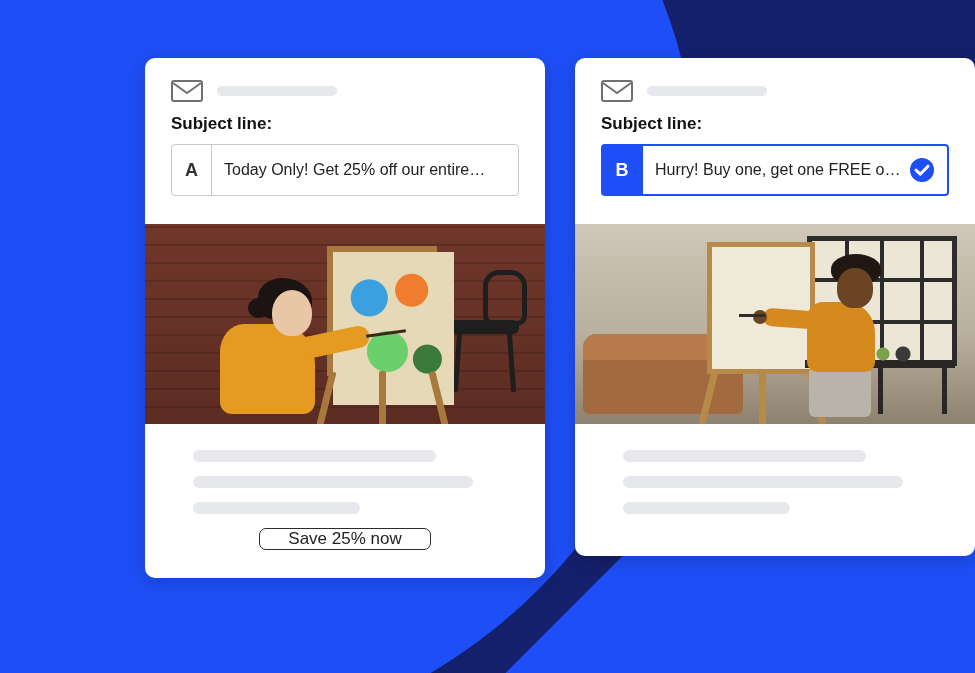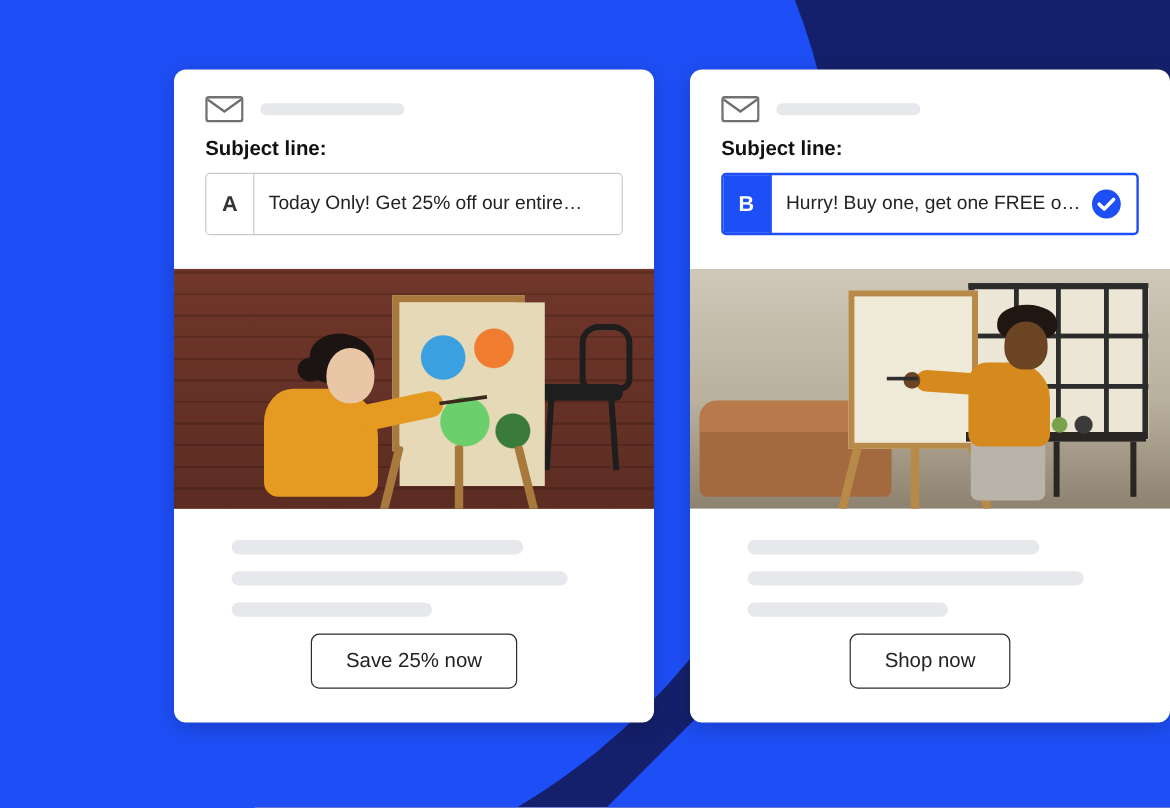--- a/index.html
+++ b/index.html
@@ -192,21 +192,21 @@
       linear-gradient(#c98a3e,#c98a3e) left/36px 10px no-repeat,
       radial-gradient(circle at 60px 8px,#7aa24d 0 6px, transparent 7px),
       radial-gradient(circle at 80px 8px,#3a3a3a 0 7px, transparent 8px);
   }
 
   .body-lines { padding:26px 48px 0 48px; }
   .body-lines .placeholder-bar { height:12px; margin-bottom:14px; }
   .cta-wrap { display:flex; justify-content:center; margin-top:10px; }
   .cta {
     border:1.5px solid #2b2b2b; background:#fff; color:#222;
-    font-size:17px; padding:12px 28px; border-radius:7px;
+    font-size:17px; padding:0 28px; border-radius:7px;
     font-weight:500;
   }
 </style>
 </head>
 <body>
 
 <div class="stage">
   <div class="bg-shape1"></div>
   <div class="bg-shape2"></div>
 
@@ -322,19 +322,16 @@
           <div class="hair"></div>
             <div class="head"></div>
         </div>
       </div>
 
       <div class="body-lines">
         <div class="placeholder-bar" style="width:80%"></div>
         <div class="placeholder-bar" style="width:92%"></div>
         <div class="placeholder-bar" style="width:55%"></div>
       </div>
-      <div class="cta-wrap">
-        <button class="cta">Shop now</button>
-      </div>
     </div>
 
   </div>
 </div>
 
 </body></html>

